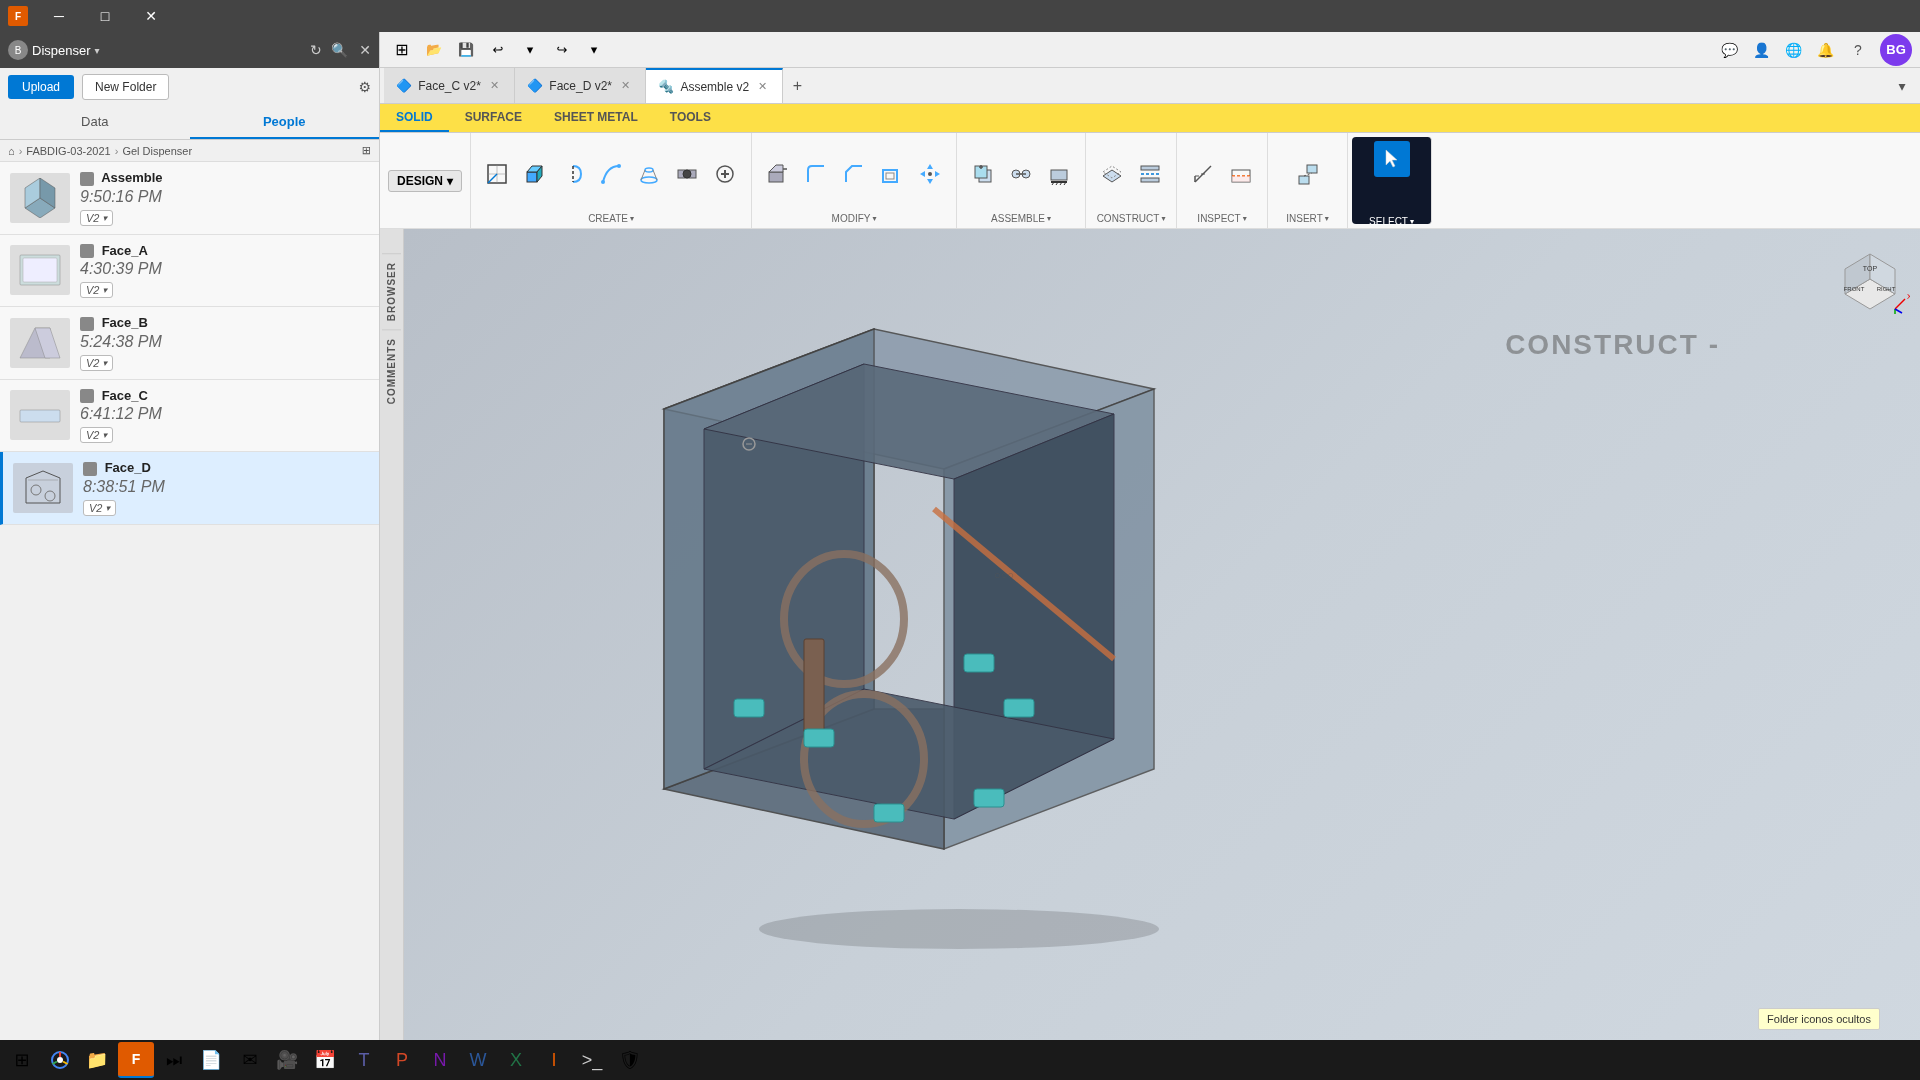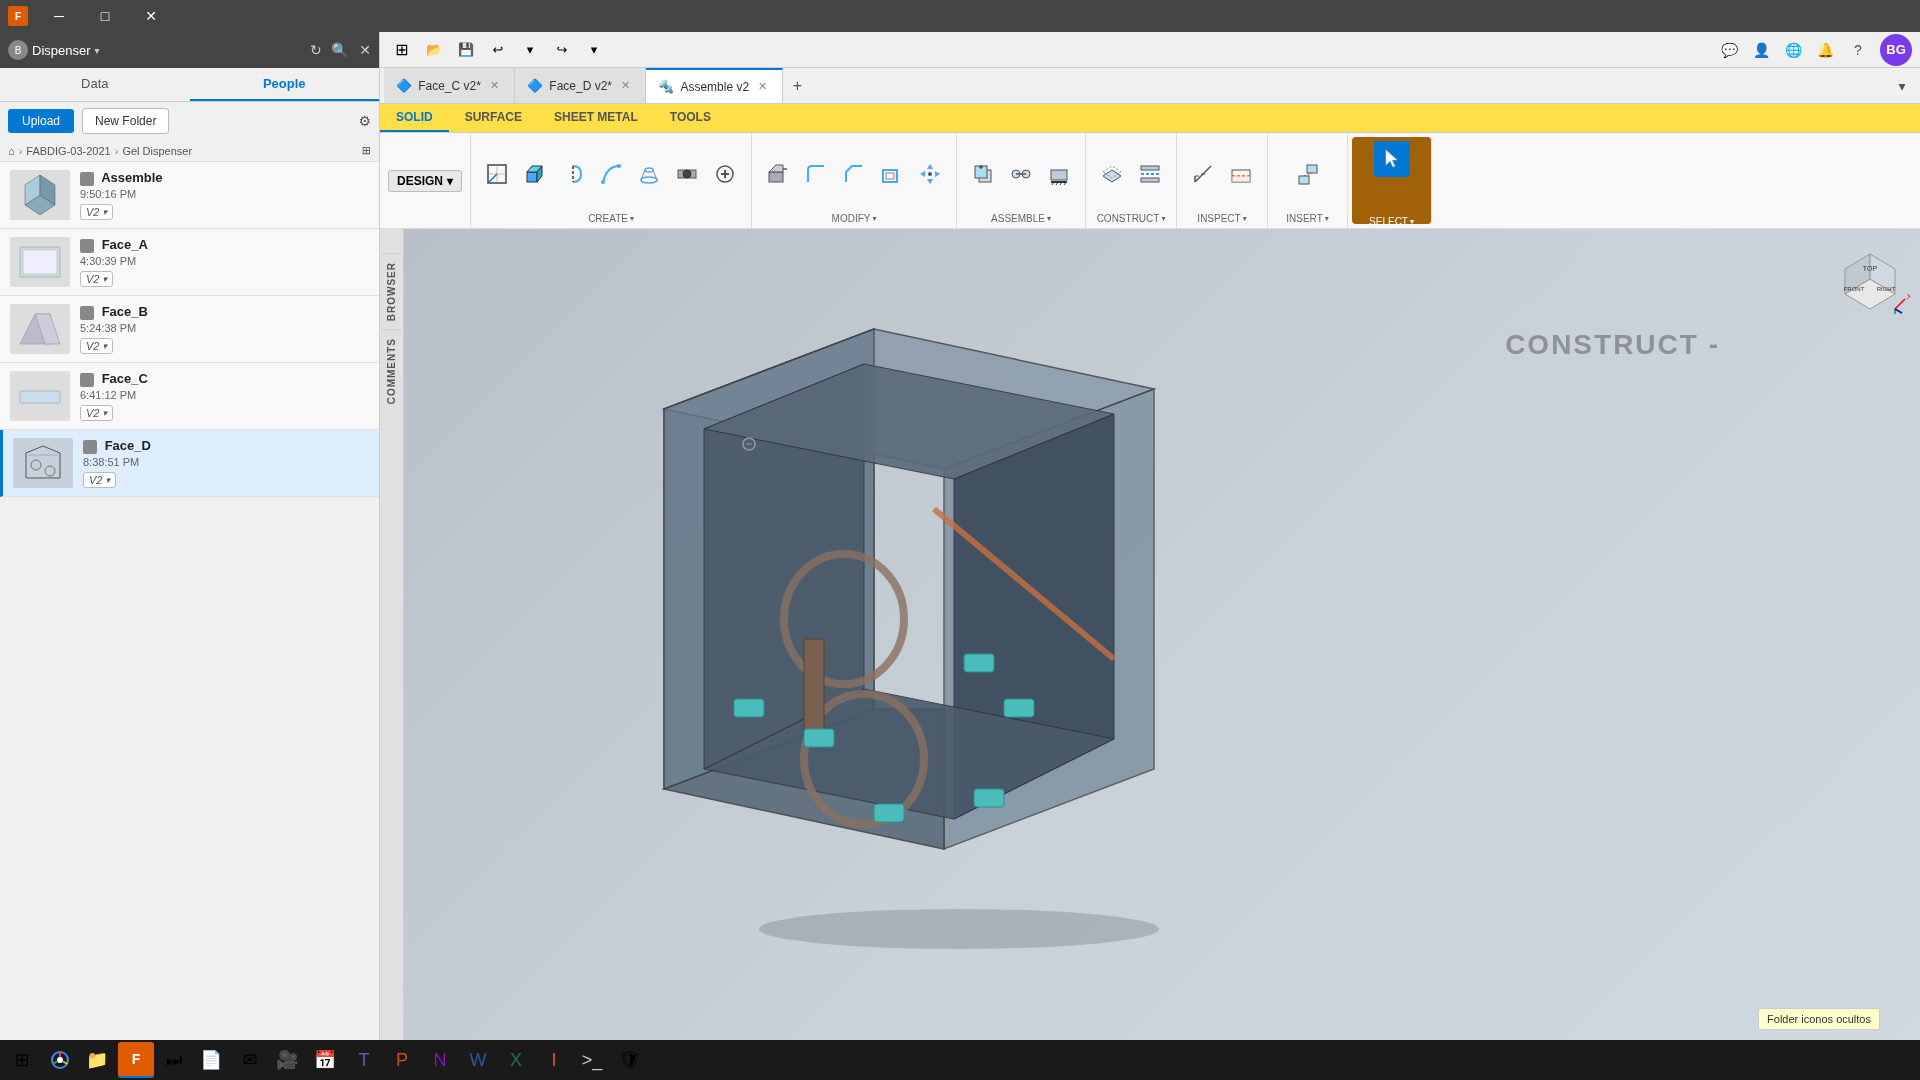--- a/index.html
+++ b/index.html
@@ -48,21 +48,21 @@
 
     
     #lp-filelist { flex: 1; overflow-y: auto; }
     .file-item { display: flex; align-items: center; padding: 8px 10px; border-bottom: 1px solid #e0e0e0; cursor: pointer; background: #f8f8f8; }
     .file-item.selected { background: #ddeeff; border-left: 3px solid #0078d4; }
     .file-thumb { width: 60px; height: 50px; background: #ddd; border-radius: 2px; display: flex; align-items: center; justify-content: center; margin-right: 10px; flex-shrink: 0; overflow: hidden; }
     .file-thumb svg { width: 50px; height: 40px; }
     .file-info { flex: 1; }
     .file-name { font-size: 13px; font-weight: 600; color: #222; }
     .file-icon-badge { display: inline-block; width: 14px; height: 14px; background: #888; border-radius: 2px; margin-right: 4px; vertical-align: middle; }
-    .file-date { font-size: 11px; color: #666; margin-top: 2px; }
+    .file-date { font-size: 16px; color: #666; margin-top: 2px; font-style: italic; }
     .file-version { margin-top: 4px; }
     .ver-badge { display: inline-flex; align-items: center; background: #fff; border: 1px solid #bbb; border-radius: 3px; padding: 1px 5px; font-size: 11px; color: #555; cursor: pointer; font-style: italic; }
     .ver-badge .arrow { margin-left: 3px; font-size: 9px; }
 
     
     #tab-bar { display: flex; align-items: center; background: #f0f0f0; border-bottom: 1px solid #ccc; height: 36px; padding: 0 4px; }
     .tab-item { display: flex; align-items: center; padding: 0 12px; height: 100%; background: #e0e0e0; border-right: 1px solid #ccc; cursor: pointer; font-size: 12px; color: #333; gap: 6px; position: relative; }
     .tab-item.active { background: #fff; border-top: 2px solid #0078d4; }
     .tab-item .tab-icon { font-size: 13px; }
     .tab-item .tab-close { font-size: 11px; color: #888; cursor: pointer; padding: 1px 3px; border-radius: 2px; }
@@ -154,29 +154,29 @@
         <div class="user-icon">B</div>
         <span>Dispenser</span>
         <span class="chevron">▾</span>
       </div>
       <div class="spacer"></div>
       <span class="hdr-btn" title="Refresh">↻</span>
       <span class="hdr-btn" title="Search">🔍</span>
       <span class="hdr-btn" title="Close">✕</span>
     </div>
 
-    <div id="lp-tabs">
-      <div class="tab">Data</div>
-      <div class="tab active">People</div>
-    </div>
-
     <div id="lp-toolbar">
       <button class="upload-btn">Upload</button>
       <button class="folder-btn">New Folder</button>
       <span class="gear-btn">⚙</span>
+    </div>
+
+    <div id="lp-tabs">
+      <div class="tab">Data</div>
+      <div class="tab active">People</div>
     </div>
 
     <div id="lp-breadcrumb">
       <span>⌂</span>
       <span class="sep">›</span>
       <span>FABDIG-03-2021</span>
       <span class="sep">›</span>
       <span>Gel Dispenser</span>
       <span class="settings-icon">⊞</span>
     </div>
@@ -545,21 +545,21 @@
                 <line x1="8" y1="14" x2="16" y2="11" stroke="#555" stroke-width="1" stroke-dasharray="2,2"></line>
               </svg>
           </div>
         </div>
         <div class="toolbar-section-title">
           <span>INSERT</span>
           <span class="sec-arrow">▾</span>
         </div>
       </div>
 
-      <div class="toolbar-section" style="background:#a16207;border-radius:4px;margin:4px;gap:37px;">
+      <div class="toolbar-section" style="background:#0f172a;border-radius:4px;margin:4px;gap:37px;">
         <div class="toolbar-icons">
           <div class="t-icon highlighted">
             <svg width="24" height="24" viewBox="0 0 24 24">
                 <path d="M6 3 L6 18 L10 14 L13 20 L15 19 L12 13 L17 13 Z" fill="white" stroke="#ccc" stroke-width="0.5"></path>
               </svg>
           </div>
         </div>
         <div class="toolbar-section-title" style="color:#fff;">
           <span>SELECT</span>
           <span class="sec-arrow">▾</span>

